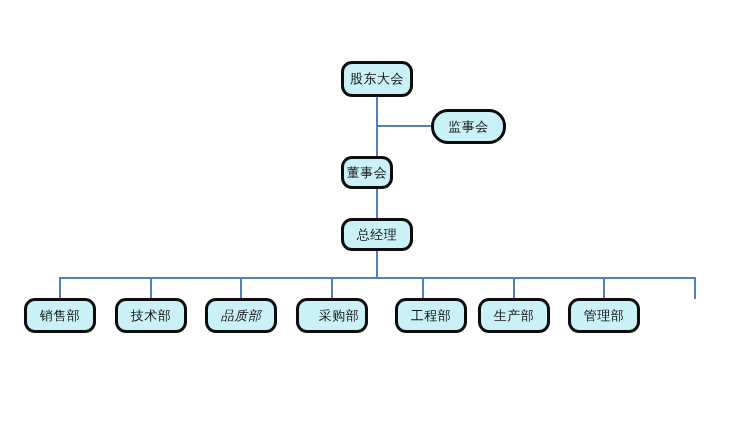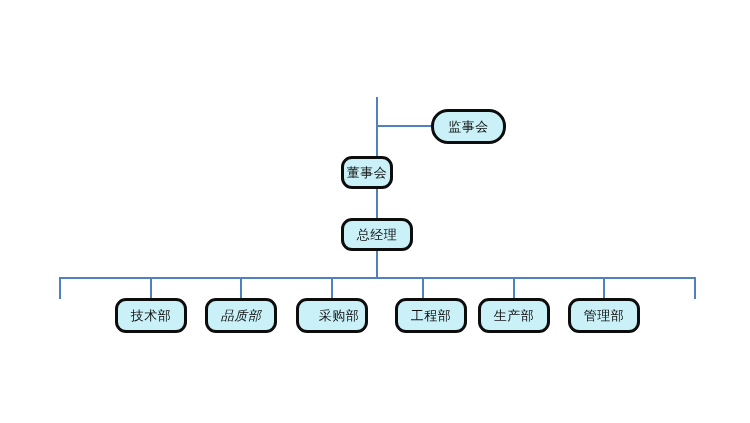--- a/index.html
+++ b/index.html
@@ -73,33 +73,39 @@
       <line x1="151" y1="277" x2="151" y2="299"></line>
       <line x1="241" y1="277" x2="241" y2="299"></line>
       <line x1="332" y1="277" x2="332" y2="299"></line>
       <line x1="423" y1="277" x2="423" y2="299"></line>
       <line x1="514" y1="277" x2="514" y2="299"></line>
       <line x1="604" y1="277" x2="604" y2="299"></line>
       <line x1="695" y1="277" x2="695" y2="299"></line>
     </g>
   </svg>
 
+  <div class="node n-shareholders">
+    <span>股东大会</span>
+  </div>
 
   <div class="node n-supervisory">
     <span>监事会</span>
   </div>
 
   <div class="node n-board">
     <span>董事会</span>
   </div>
 
   <div class="node n-gm">
     <span>总经理</span>
   </div>
 
+  <div class="node dept d0">
+    <span>销售部</span>
+  </div>
   <div class="node dept d1">
     <span>技术部</span>
   </div>
   <div class="node dept d2">
     <span>品质部</span>
   </div>
   <div class="node dept d3">
     <span>采购部</span>
   </div>
   <div class="node dept d4">

